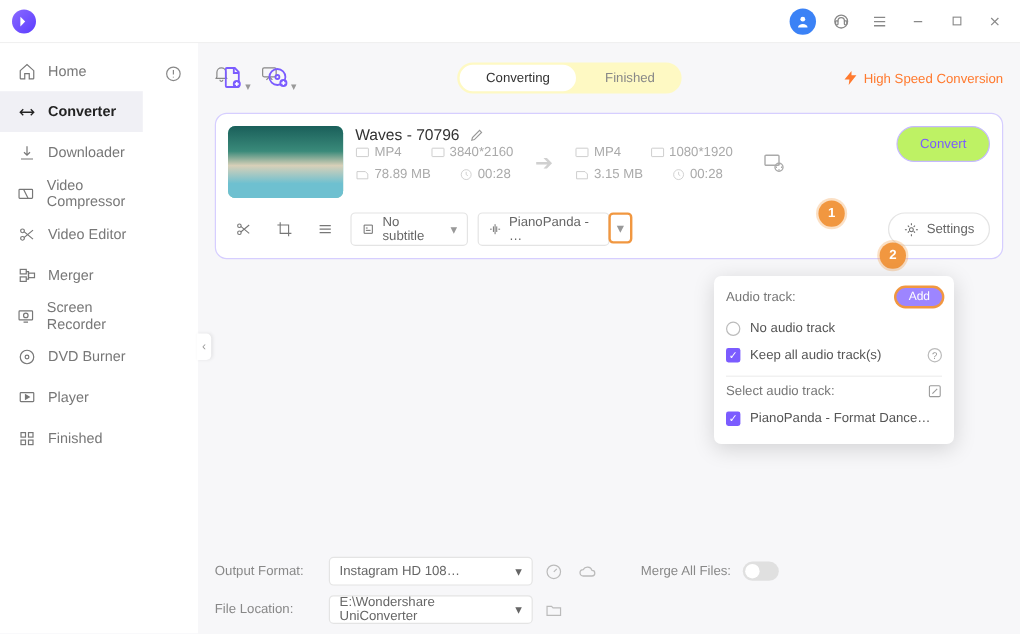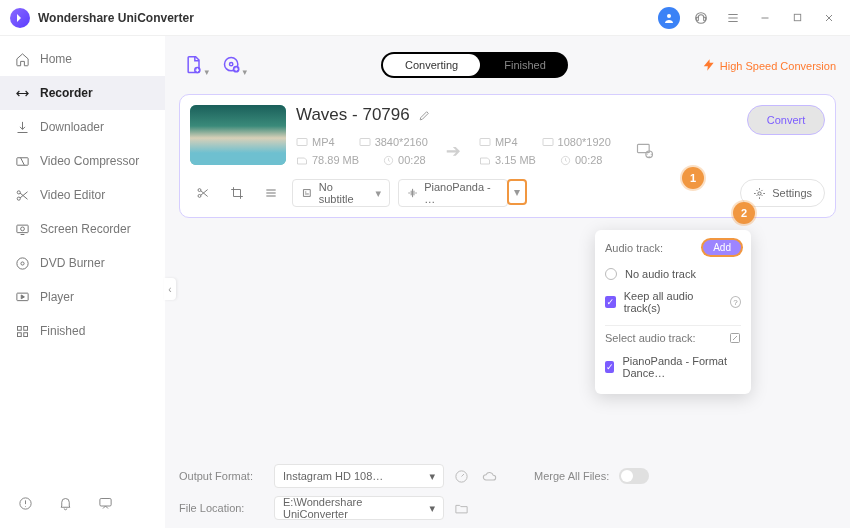--- a/index.html
+++ b/index.html
@@ -5,58 +5,58 @@
 *{box-sizing:border-box;margin:0;padding:0;font-family:-apple-system,BlinkMacSystemFont,"Segoe UI",Helvetica,Arial,sans-serif}
 body{width:850px;height:528px;background:#f7f7f9;overflow:hidden;font-size:12px;color:#4a4a4a}
 .titlebar{height:36px;display:flex;align-items:center;padding:0 10px;background:#fff;border-bottom:1px solid #f0f0f0}
 .logo{width:20px;height:20px;background:linear-gradient(135deg,#8a6aff,#5b3cff);border-radius:50%;margin-right:8px;display:flex;align-items:center;justify-content:center}
 .logo svg{width:10px;height:10px;fill:#fff}
 .title{font-weight:600;color:#333;font-size:12px}
 .titlebar-right{margin-left:auto;display:flex;align-items:center;gap:10px}
 .t-icon{width:22px;height:22px;display:flex;align-items:center;justify-content:center;color:#888;cursor:pointer}
 .avatar{width:22px;height:22px;background:#3b82f6;border-radius:50%;display:flex;align-items:center;justify-content:center;color:#fff}
 .shell{display:flex;height:calc(100% - 36px)}
-.sidebar{width:165px;background:#fff;display:flex;flex-direction:column}
+.sidebar{width:165px;background:#fff;display:flex;flex-direction:row}
 .sb-list{flex:1;padding-top:6px}
 .sb-item{height:34px;display:flex;align-items:center;padding:0 14px;gap:10px;color:#777;cursor:pointer;font-size:12px}
 .sb-item.active{background:#f0f0f5;color:#222;font-weight:600}
 .sb-icon{width:16px;height:16px;display:flex;align-items:center;justify-content:center}
 .sb-bottom{display:flex;gap:18px;padding:14px;color:#aaa}
 .main{flex:1;display:flex;flex-direction:column;padding:10px 14px 8px;position:relative}
 .toolbar{display:flex;align-items:center;height:38px;gap:8px}
 .tool-btn{width:30px;height:30px;display:flex;align-items:center;justify-content:center;position:relative;color:#7b5cff;cursor:pointer}
 .tool-btn .caret{position:absolute;right:0;bottom:3px;font-size:9px;color:#999}
-.seg{margin-left:auto;background:#000000;border-radius:20px;height:26px;display:flex;font-size:11px;overflow:hidden}
+.seg{margin-left:auto;background:#fef9c3;border-radius:20px;height:26px;display:flex;font-size:11px;overflow:hidden}
 .seg-item{padding:0 22px;display:flex;align-items:center;color:#888;cursor:pointer}
 .seg-item.active{background:#fff;color:#333;border-radius:20px;margin:2px}
 .hsc{margin-left:auto;color:#ff7a2f;font-size:11px;display:flex;align-items:flex-end;gap:4px}
 .card{margin-top:10px;background:#fff;border:1px solid #d6ceff;border-radius:10px;padding:10px}
 .card-top{display:flex;gap:10px;align-items:flex-start}
 .thumb{width:96px;height:60px;border-radius:6px;background:#6ba;overflow:hidden;position:relative}
 .thumb::after{content:"";position:absolute;inset:0;background:linear-gradient(180deg,#1a5f5a 0%,#3a8a7a 35%,#d8d0b8 55%,#6ec0d0 80%)}
 .info{flex:1}
-.fname{display:flex;align-items:center;gap:8px;font-size:17px;color:#333;margin-bottom:10px}
+.fname{display:flex;align-items:center;gap:8px;font-size:13px;color:#333;}
 .pencil{color:#999;cursor:pointer}
 .specs{display:flex;align-items:center;gap:18px}
 .spec-col{display:flex;flex-direction:column;gap:6px}
 .spec-row{display:flex;gap:24px;color:#aaa;font-size:11px}
 .meta{display:flex;align-items:center;gap:4px}
 .meta svg{color:#ccc}
 .arrow{color:#d0d0d0;font-size:18px}
 .gear{width:32px;height:32px;color:#aaa;display:flex;align-items:center;justify-content:center;cursor:pointer}
-.convert-btn{width:78px;height:30px;border:1px solid #c5b9ff;border-radius:15px;display:flex;align-items:center;justify-content:center;color:#7b5cff;font-size:11px;cursor:pointer;background:#e5e5e5}
+.convert-btn{width:78px;height:30px;border:1px solid #c5b9ff;border-radius:15px;display:flex;align-items:center;justify-content:center;color:#7b5cff;font-size:11px;cursor:pointer;background:#bef264}
 .card-bottom{display:flex;align-items:center;gap:8px;margin-top:12px}
 .mini-btn{width:26px;height:22px;display:flex;align-items:center;justify-content:center;color:#777;cursor:pointer}
 .dd{height:28px;border:1px solid #e4e4e4;border-radius:4px;display:flex;align-items:center;padding:12px 8px;gap:6px;font-size:11px;color:#666;cursor:pointer;background:#fff}
 .dd .caret{margin-left:auto;color:#999}
 .sub-dd{width:98px}
 .aud-dd{width:110px}
 .aud-caret{width:20px;height:26px;border:2px solid #f19740;border-radius:4px;display:flex;align-items:center;justify-content:center;color:#999;cursor:pointer;margin-left:-1px}
 .settings-btn{margin-left:auto;height:28px;border:1px solid #e4e4e4;border-radius:14px;display:flex;align-items:center;padding:0 12px;gap:6px;font-size:11px;color:#666;cursor:pointer;background:#fff}
-.popup{position:absolute;left:430px;top:194px;width:156px;background:#fff;border-radius:6px;box-shadow:0 4px 18px rgba(0,0,0,0.15);padding:10px;z-index:10;font-size:11px}
+.popup{position:absolute;left:430px;top:194px;width:200px;background:#fff;border-radius:6px;box-shadow:0 4px 18px rgba(0,0,0,0.15);padding:10px;z-index:10;font-size:11px}
 .pop-head{display:flex;align-items:center;justify-content:space-between;margin-bottom:8px}
 .pop-head-label{color:#777}
 .add-btn{background:#9d85ff;color:#fff;border-radius:10px;padding:2px 10px;font-size:10px;cursor:pointer;box-shadow:0 0 0 2px #f19740}
 .pop-row{display:flex;align-items:center;gap:8px;padding:5px 0;color:#555;cursor:pointer}
 .radio{width:12px;height:12px;border:1px solid #bbb;border-radius:50%}
 .check{width:12px;height:12px;background:#7b5cff;border-radius:2px;display:flex;align-items:center;justify-content:center;color:#fff;font-size:9px}
 .info-ico{width:12px;height:12px;border:1px solid #bbb;border-radius:50%;display:flex;align-items:center;justify-content:center;font-size:8px;color:#999;margin-left:auto}
 .pop-sep{height:1px;background:#eee;margin:6px 0}
 .pop-sub{display:flex;align-items:center;justify-content:space-between;color:#777;margin-bottom:6px}
 .edit-ico{color:#999;cursor:pointer}
@@ -78,21 +78,20 @@
 </style>
 </head>
 <body>
 
 <div class="titlebar">
   <div class="logo">
       <svg viewBox="0 0 10 10">
         <path d="M2 1l4 4-4 4z"></path>
       </svg>
     </div>
-  <div class="title">Wondershare UniConverter</div>
   <div class="titlebar-right">
     <div class="avatar">
         <svg width="12" height="12" viewBox="0 0 24 24" fill="#fff">
           <circle cx="12" cy="8" r="4"></circle>
           <path d="M4 22c0-4 4-6 8-6s8 2 8 6z"></path>
         </svg>
       </div>
     <div class="t-icon">
         <svg width="16" height="16" viewBox="0 0 24 24" fill="none" stroke="currentColor" stroke-width="1.6">
           <circle cx="12" cy="12" r="8"></circle>
@@ -134,21 +133,21 @@
             </svg>
           </span>
           <span>Home</span>
         </div>
       <div class="sb-item active">
           <span class="sb-icon">
             <svg width="15" height="15" viewBox="0 0 24 24" fill="none" stroke="currentColor" stroke-width="1.8">
               <path d="M7 8l-4 4 4 4M17 8l4 4-4 4M3 12h18"></path>
             </svg>
           </span>
-          <span>Recorder</span>
+          <span>Converter</span>
         </div>
       <div class="sb-item">
           <span class="sb-icon">
             <svg width="15" height="15" viewBox="0 0 24 24" fill="none" stroke="currentColor" stroke-width="1.6">
               <path d="M12 3v12m-4-4l4 4 4-4M4 20h16"></path>
             </svg>
           </span>
           <span>Downloader</span>
         </div>
       <div class="sb-item">
@@ -162,20 +161,31 @@
         </div>
       <div class="sb-item">
           <span class="sb-icon">
             <svg width="15" height="15" viewBox="0 0 24 24" fill="none" stroke="currentColor" stroke-width="1.6">
               <circle cx="6" cy="7" r="2.5"></circle>
               <circle cx="6" cy="17" r="2.5"></circle>
               <path d="M8 8l12 10M8 16L20 6"></path>
             </svg>
           </span>
           <span>Video Editor</span>
+        </div>
+      <div class="sb-item">
+          <span class="sb-icon">
+            <svg width="15" height="15" viewBox="0 0 24 24" fill="none" stroke="currentColor" stroke-width="1.6">
+              <rect x="3" y="4" width="8" height="6"></rect>
+              <rect x="3" y="14" width="8" height="6"></rect>
+              <rect x="14" y="9" width="8" height="6"></rect>
+              <path d="M11 7h3v10h-3"></path>
+            </svg>
+          </span>
+          <span>Merger</span>
         </div>
       <div class="sb-item">
           <span class="sb-icon">
             <svg width="15" height="15" viewBox="0 0 24 24" fill="none" stroke="currentColor" stroke-width="1.6">
               <rect x="3" y="5" width="18" height="12" rx="1"></rect>
               <circle cx="12" cy="11" r="3"></circle>
               <path d="M9 20h6"></path>
             </svg>
           </span>
           <span>Screen Recorder</span>

